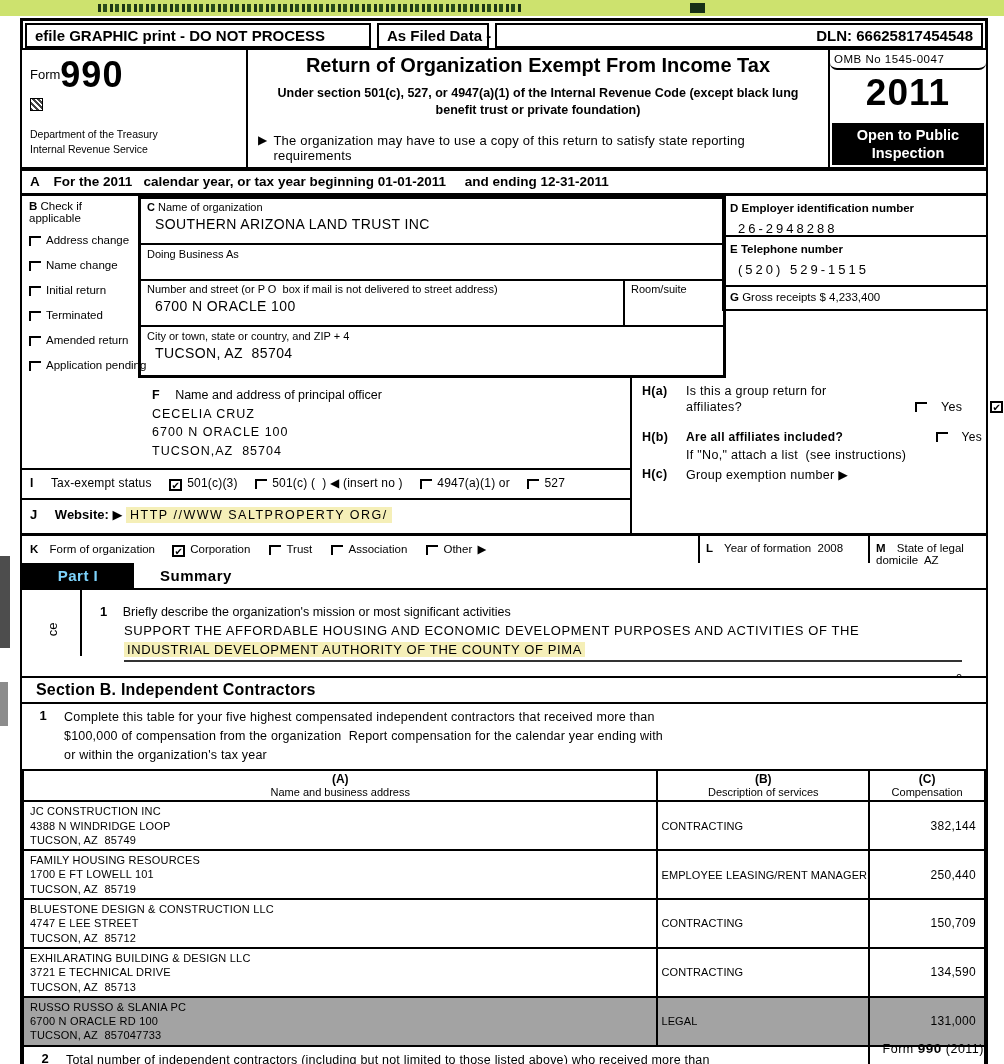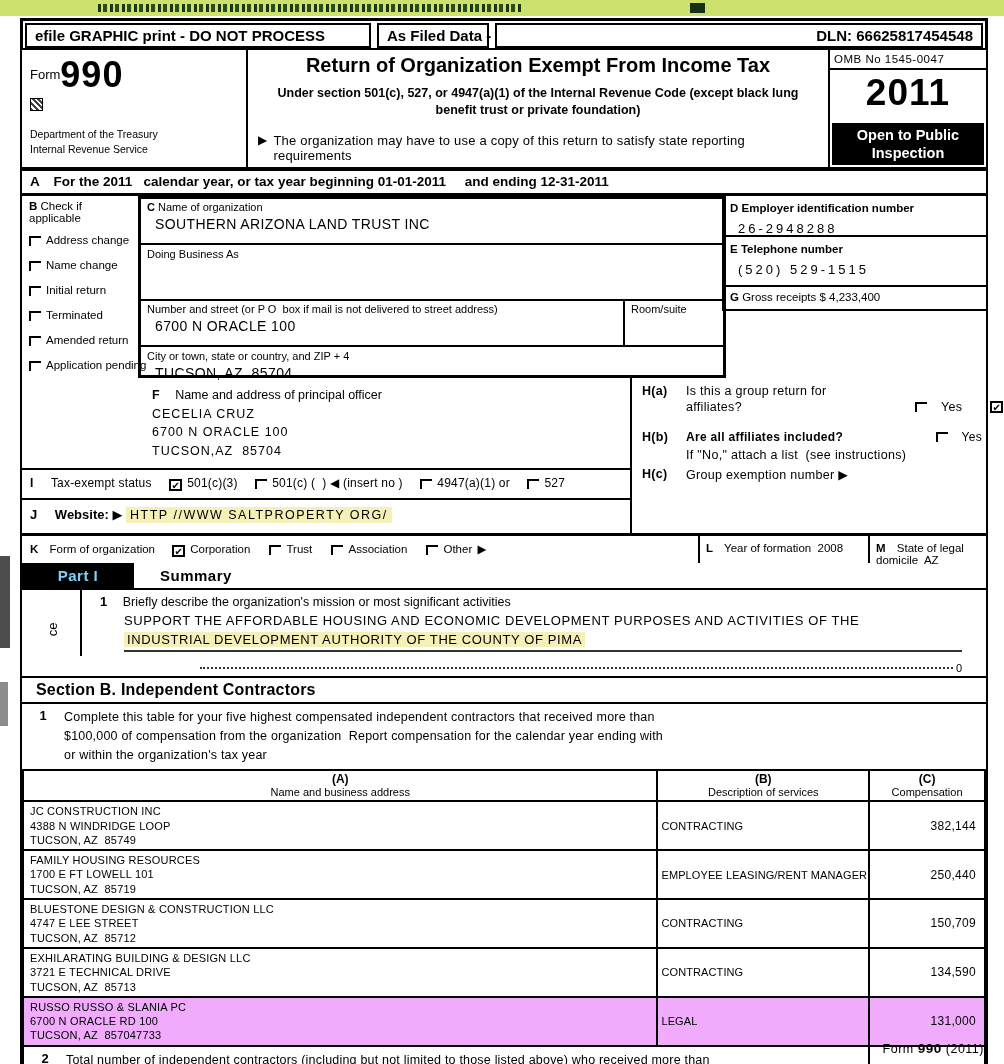--- a/index.html
+++ b/index.html
@@ -30,40 +30,40 @@
   .form-number { font-size:36px; font-weight:bold; letter-spacing:1px; }
   .seal-icon { display:inline-block; width:13px; height:13px; border:1px solid #000; margin-top:2px;
     background:repeating-linear-gradient(45deg,#444 0 2px,#fff 2px 4px); }
   .dept { font-size:10.5px; margin-top:12px; line-height:1.45; }
   .fh-center { flex:1; text-align:center; padding:2px 10px 4px 10px; }
   .fh-title { font-size:20px; font-weight:bold; margin-top:2px; }
   .fh-sub { font-size:12.5px; font-weight:bold; max-width:560px; margin:8px auto 0 auto; line-height:1.35; }
   .fh-note { display:flex; text-align:left; font-size:13px; margin-top:14px; letter-spacing:0.2px; }
   .fh-note .arr { font-size:12px; margin-right:6px; }
   .fh-right { width:158px; border-left:2px solid #000; display:flex; flex-direction:column; }
-  .omb { font-size:11.5px; padding:3px 4px; border-bottom:2px solid #000; letter-spacing:0.5px; }
+  .omb { font-size:11.5px; padding:3px 4px; border-bottom:2px solid #000; letter-spacing:0.5px;border-radius:7px; }
   .year { font-size:37px; font-weight:bold; text-align:center; letter-spacing:1px; flex:1; padding-top:2px; }
   .open-box { background:#000; color:#fff; font-weight:bold; font-size:14.5px; text-align:center;
     margin:2px; padding:3px 2px; line-height:1.25; }
   
   .line-a { border-bottom:3px solid #000; font-weight:bold; font-size:13.5px; padding:3px 4px 4px 8px; }
   .line-a .ltr { margin-right:10px; }
   
   .main-block { position:relative; height:337px; }
   .checkcol { position:absolute; left:0; top:0; width:112px; padding:4px 0 0 7px; font-size:11.5px; }
   .checkcol .hd { margin-bottom:10px; }
   .ck-item { margin-bottom:13px; white-space:nowrap; }
   .cb { display:inline-block; width:12px; height:10px; border-left:2px solid #000; border-top:2px solid #000;
     margin-right:5px; vertical-align:-2px; }
   .cb-checked { display:inline-block; width:13px; height:12px; border:2px solid #000; font-size:10px;
     line-height:9px; text-align:center; margin-right:5px; vertical-align:-2px; font-weight:bold; }
   .bold { font-weight:bold; }
   .cbox { position:absolute; left:116px; top:0; width:588px; height:182px; border:3px solid #000; font-size:11px; }
   .cb-row1 { height:46px; border-bottom:2px solid #000; padding:2px 6px; }
-  .cb-row2 { height:56px; border-bottom:2px solid #000; padding:3px 6px; }
+  .cb-row2 { height:36px; border-bottom:2px solid #000; padding:3px 6px; }
   .cb-row3 { height:46px; border-bottom:2px solid #000; display:flex; }
   .cb-street { flex:1; padding:2px 6px; }
   .cb-room { width:100px; border-left:2px solid #000; padding:2px 6px; }
   .cb-row4 { padding:3px 6px; }
   .cval { font-size:14px; letter-spacing:0.4px; margin-top:3px; margin-left:8px; white-space:pre-wrap; }
   .rightcol { position:absolute; left:700px; top:0; width:264px; border-left:2px solid #000; }
   .rc-d { height:41px; border-bottom:2px solid #000; padding:2px 6px; }
   .rc-e { height:50px; border-bottom:2px solid #000; padding:2px 6px; }
   .rc-g { height:24px; border-bottom:2px solid #000; padding:4px 6px; font-size:11.5px; }
   .rc-label { font-size:11.5px; font-weight:bold; }
@@ -101,21 +101,21 @@
   .k-l { width:170px; border-left:2px solid #000; padding:6px 0 0 6px; }
   .k-m { width:118px; border-left:2px solid #000; padding:6px 0 0 6px; }
   
   .part1-hdr { display:flex; border-bottom:2px solid #000; align-items:stretch; height:27px; }
   .part1-badge { background:#000; color:#7dd3fc; font-weight:bold; font-size:15px; width:112px; text-align:center;
     padding-top:4px; letter-spacing:0.5px; }
   .part1-title { font-weight:bold; font-size:15px; padding:4px 0 0 26px; letter-spacing:0.5px; }
   .line1-area { position:relative; height:90px; }
   .vline { position:absolute; left:58px; top:0; height:66px; border-left:2px solid #000; }
   .side-label { position:absolute; left:24px; top:32px; font-size:13px; transform:rotate(-90deg); }
-  .line1-content { margin-left:78px; padding-top:4px; }
+  .line1-content { margin-left:78px; padding-top:14px; }
   .line1-head { font-size:12.5px; }
   .line1-head .num { font-weight:bold; font-size:13px; margin-right:12px; }
   .mission1 { font-size:13px; letter-spacing:0.6px; margin:4px 0 0 24px; }
   .mission2-row { margin-left:24px; margin-right:24px; border-bottom:2px solid #333; padding-bottom:2px; margin-top:2px; }
   .mission2 { font-size:13px; letter-spacing:0.6px; padding:0 3px; }
   .leader-row { display:flex; align-items:flex-end; margin:10px 24px 0 100px; }
   .leader-dots { flex:1; border-bottom:2px dotted #333; margin-bottom:5px; }
   .leader-val { font-size:11px; margin-left:3px; }
   
   .gray-bar1 { position:absolute; left:0; top:556px; width:10px; height:92px; background:#4d4d4d; }
@@ -130,21 +130,21 @@
   .sb-table th, .sb-table td { border:2px solid #000; }
   .sb-table th { font-weight:normal; text-align:center; padding:1px 2px 2px 2px; }
   .colhead { font-weight:bold; font-size:12px; }
   .colsub { font-size:11px; }
   .col-a { width:636px; }
   .col-b { width:212px; }
   .col-c { width:116px; }
   td.cell-name { padding:2px 6px; font-size:11px; line-height:1.3; letter-spacing:0.2px; height:44px; vertical-align:middle; }
   td.cell-serv { font-size:11px; padding:2px 1px 2px 3px; vertical-align:middle; letter-spacing:0.1px; }
   td.cell-comp { font-size:12px; text-align:right; padding-right:8px; vertical-align:middle; letter-spacing:0.3px; }
-  tr.hl-row td { background:#f0abfc; }
+  tr.hl-row td { background:#a3a3a3; }
   td.cell-note { padding:4px 0 6px 0; }
   .note-flex { display:flex; }
   .note-flex .num { font-weight:bold; font-size:13px; width:42px; text-align:center; flex:none; }
   .note-flex .txt { font-size:12.5px; line-height:1.5; letter-spacing:0.2px; }
   
   .form-footer { position:absolute; top:1041px; left:20px; width:968px; text-align:right; font-size:12.5px;
     padding-right:4px; letter-spacing:0.5px; }
   .form-footer .b { font-weight:bold; font-size:13.5px; }
   .ws { white-space:pre-wrap; }
 </style>

